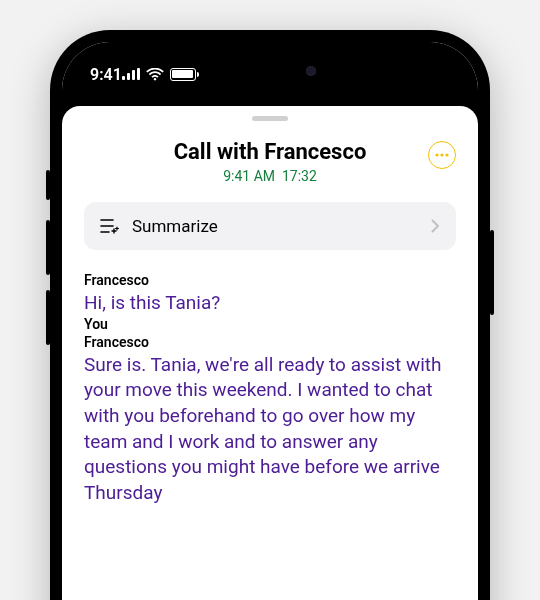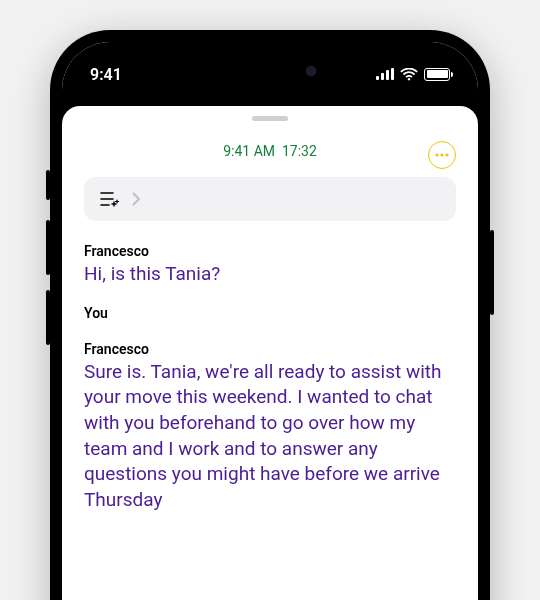--- a/index.html
+++ b/index.html
@@ -59,21 +59,21 @@
       justify-content:flex-end;
       padding-right:14px;
     }
     .notch .cam {
       width:10px;height:10px;border-radius:50%;
       background:#1a1a2a;
       box-shadow: inset 0 0 2px #334;
     }
     .status-bar {
       display: flex;
-      justify-content: space-between;
+      justify-content: flex-start;
       align-items: center;
       padding: 18px 28px 4px 28px;
       height: 50px;
       background: #000;
       color: #fff;
     }
     .status-time {
       font-size: 16px;
       font-weight: 600;
     }
@@ -187,21 +187,20 @@
       font-size: 17px;
       color: #000;
     }
     .chevron {
       color: #c0c0c4;
     }
     .transcript {
       padding: 22px 22px 0 22px;
       display: flex;
       flex-direction: column;
-      gap: 18px;
       overflow: hidden;
     }
     .msg .speaker {
       font-size: 14px;
       font-weight: 600;
       color: #000;
       margin-bottom: 2px;
     }
     .msg .text {
       font-size: 19px;
@@ -242,40 +241,42 @@
           <div class="battery-fill"></div>
         </div>
       </div>
     </div>
 
     <div class="sheet-backdrop">
       <div class="sheet">
         <div class="grabber"></div>
 
         <div class="header">
+          <div class="title">Call with Francesco</div>
           <div class="subtitle">
             <span>9:41 AM</span>&nbsp;&nbsp;<span>17:32</span>
           </div>
           <div class="more-btn">
             <svg width="14" height="4" viewBox="0 0 14 4">
               <circle cx="2" cy="2" r="1.6" fill="#f2c200"></circle>
               <circle cx="7" cy="2" r="1.6" fill="#f2c200"></circle>
               <circle cx="12" cy="2" r="1.6" fill="#f2c200"></circle>
             </svg>
           </div>
         </div>
 
         <div class="summarize-row">
           <svg width="20" height="16" viewBox="0 0 20 16" fill="none" stroke="#000" stroke-width="1.6" stroke-linecap="round">
             <line x1="1" y1="2" x2="13" y2="2"></line>
             <line x1="1" y1="8" x2="13" y2="8"></line>
             <line x1="1" y1="14" x2="9" y2="14"></line>
             <path d="M14 11 L14 15 M12 13 L16 13" stroke-width="1.4"></path>
             <path d="M17 9 L17 12 M15.5 10.5 L18.5 10.5" stroke-width="1.2"></path>
           </svg>
+          <div class="summarize-label">Summarize</div>
           <svg class="chevron" width="9" height="14" viewBox="0 0 9 14" fill="none" stroke="#c0c0c4" stroke-width="2" stroke-linecap="round" stroke-linejoin="round">
             <polyline points="1.5,1.5 7,7 1.5,12.5"></polyline>
           </svg>
         </div>
 
         <div class="transcript">
           <div class="msg">
             <div class="speaker">Francesco</div>
             <div class="text">Hi, is this Tania?</div>
           </div>

